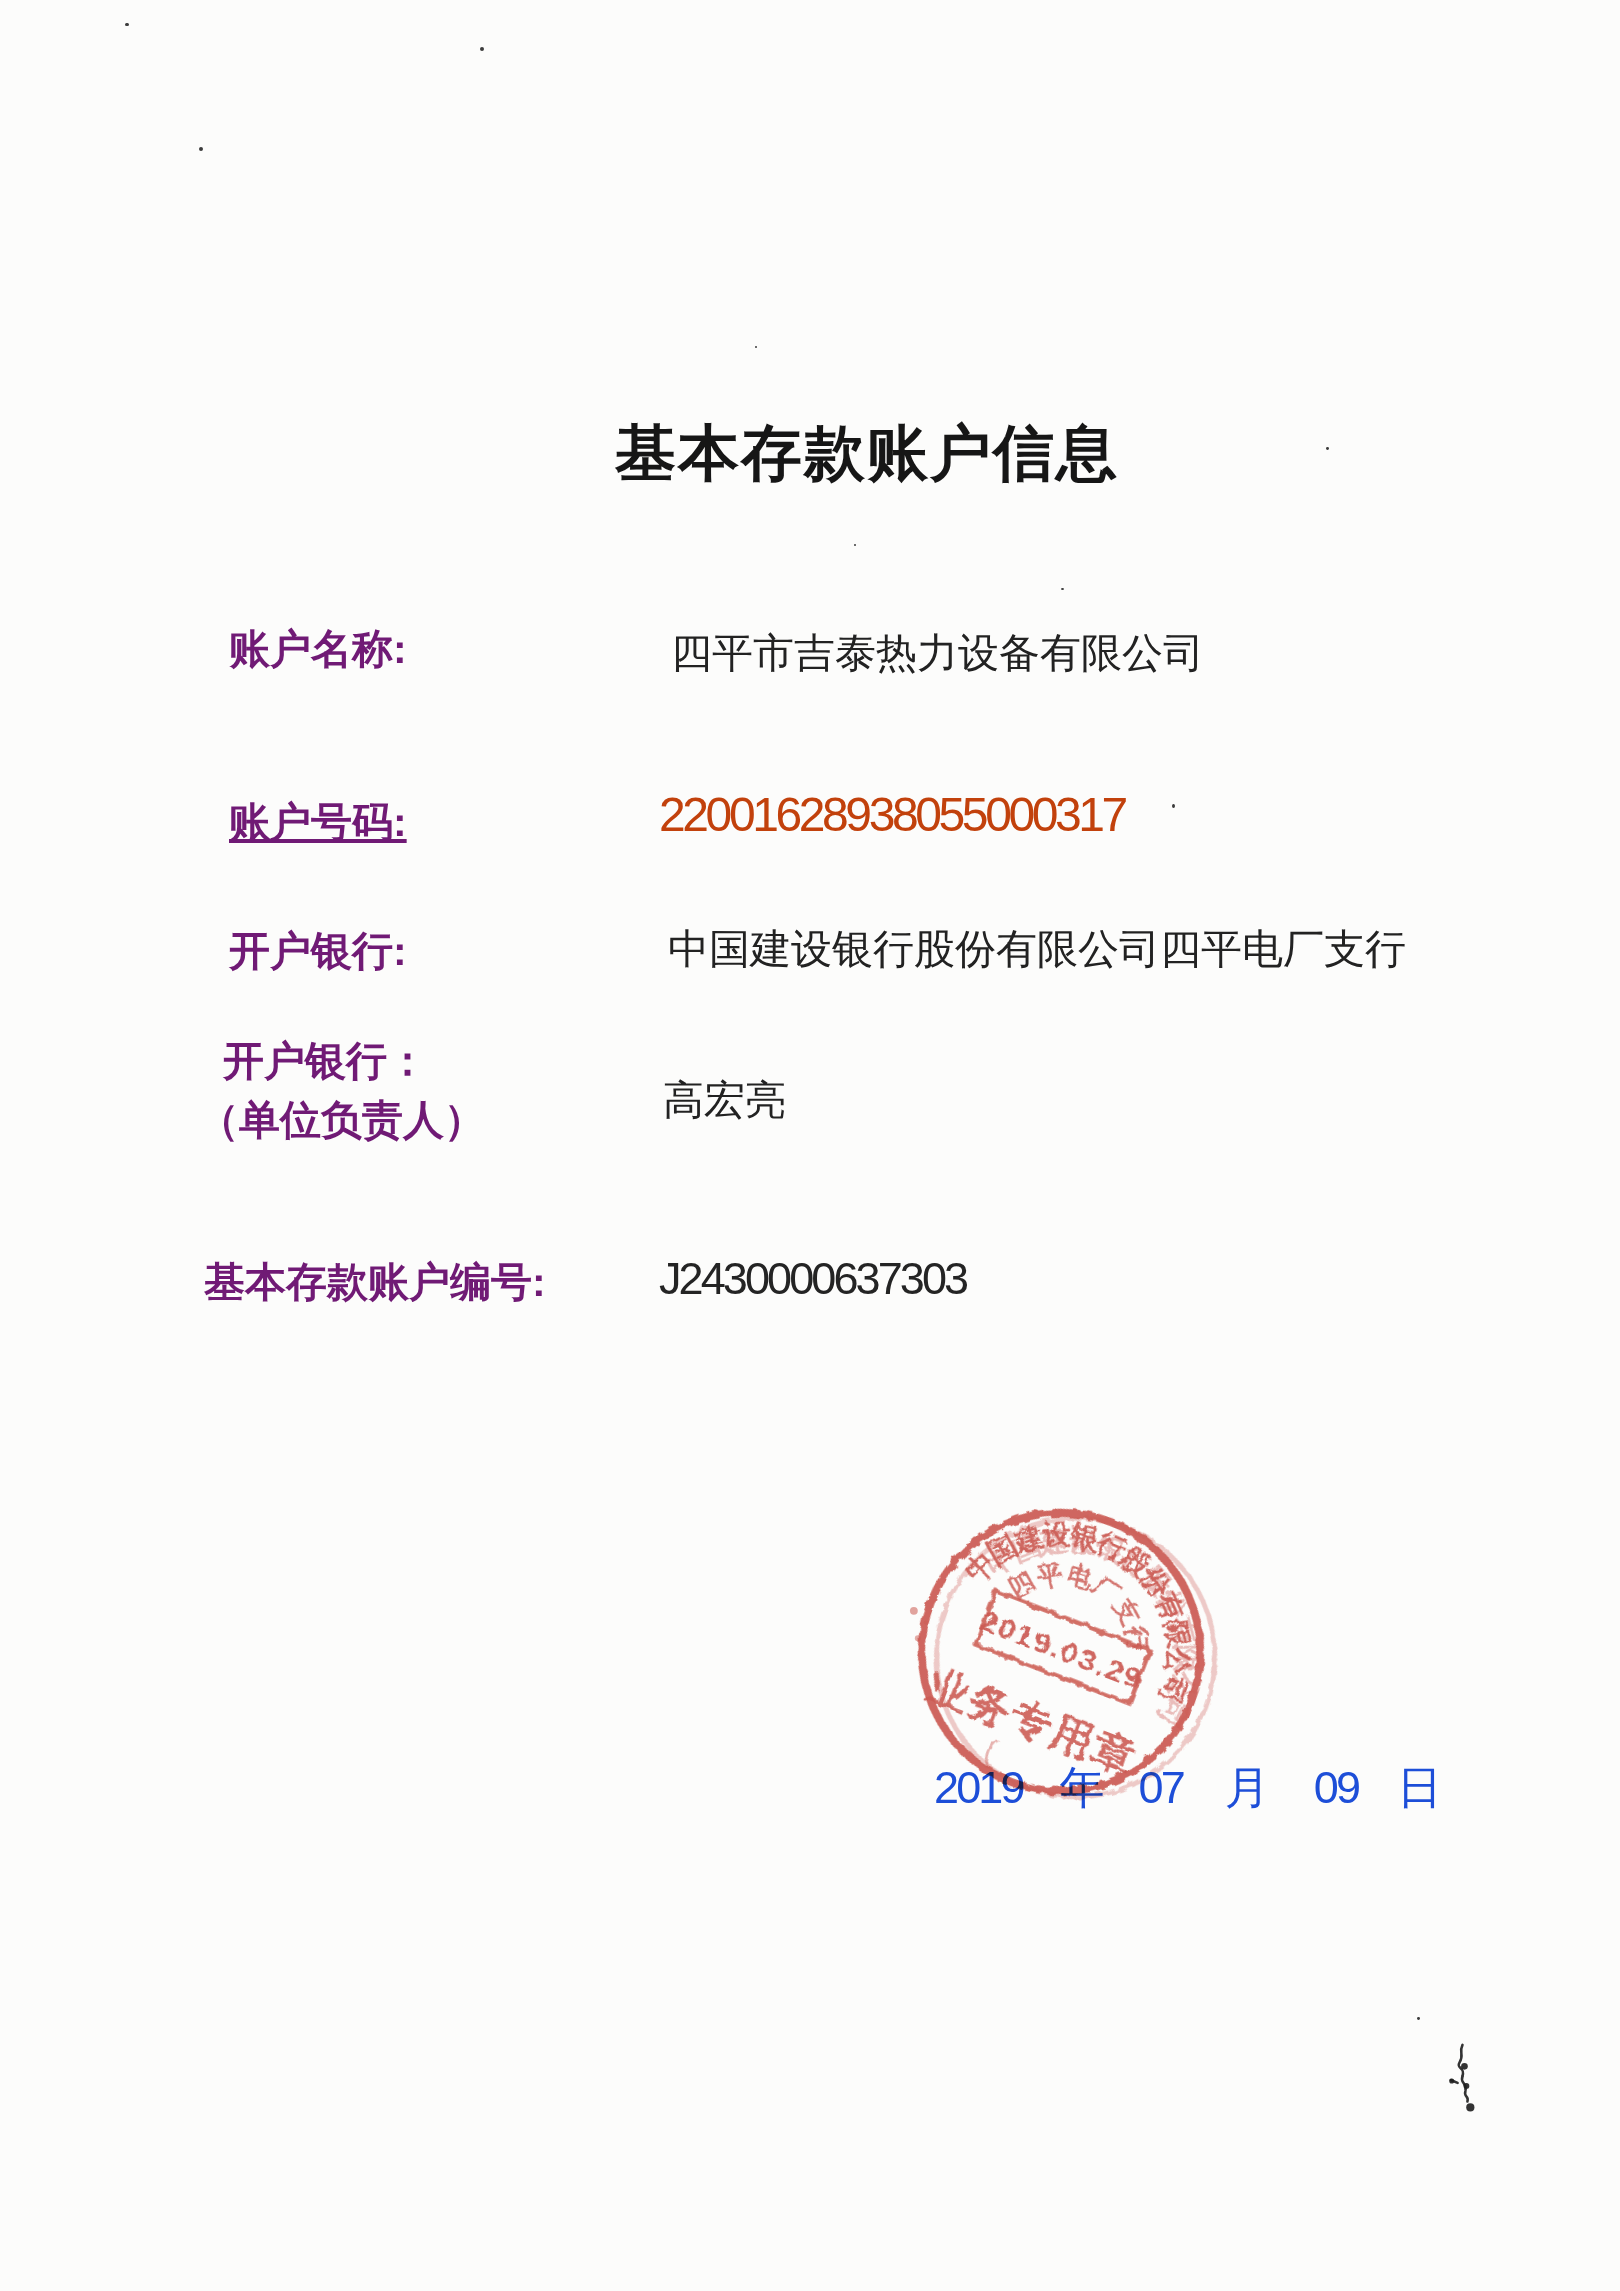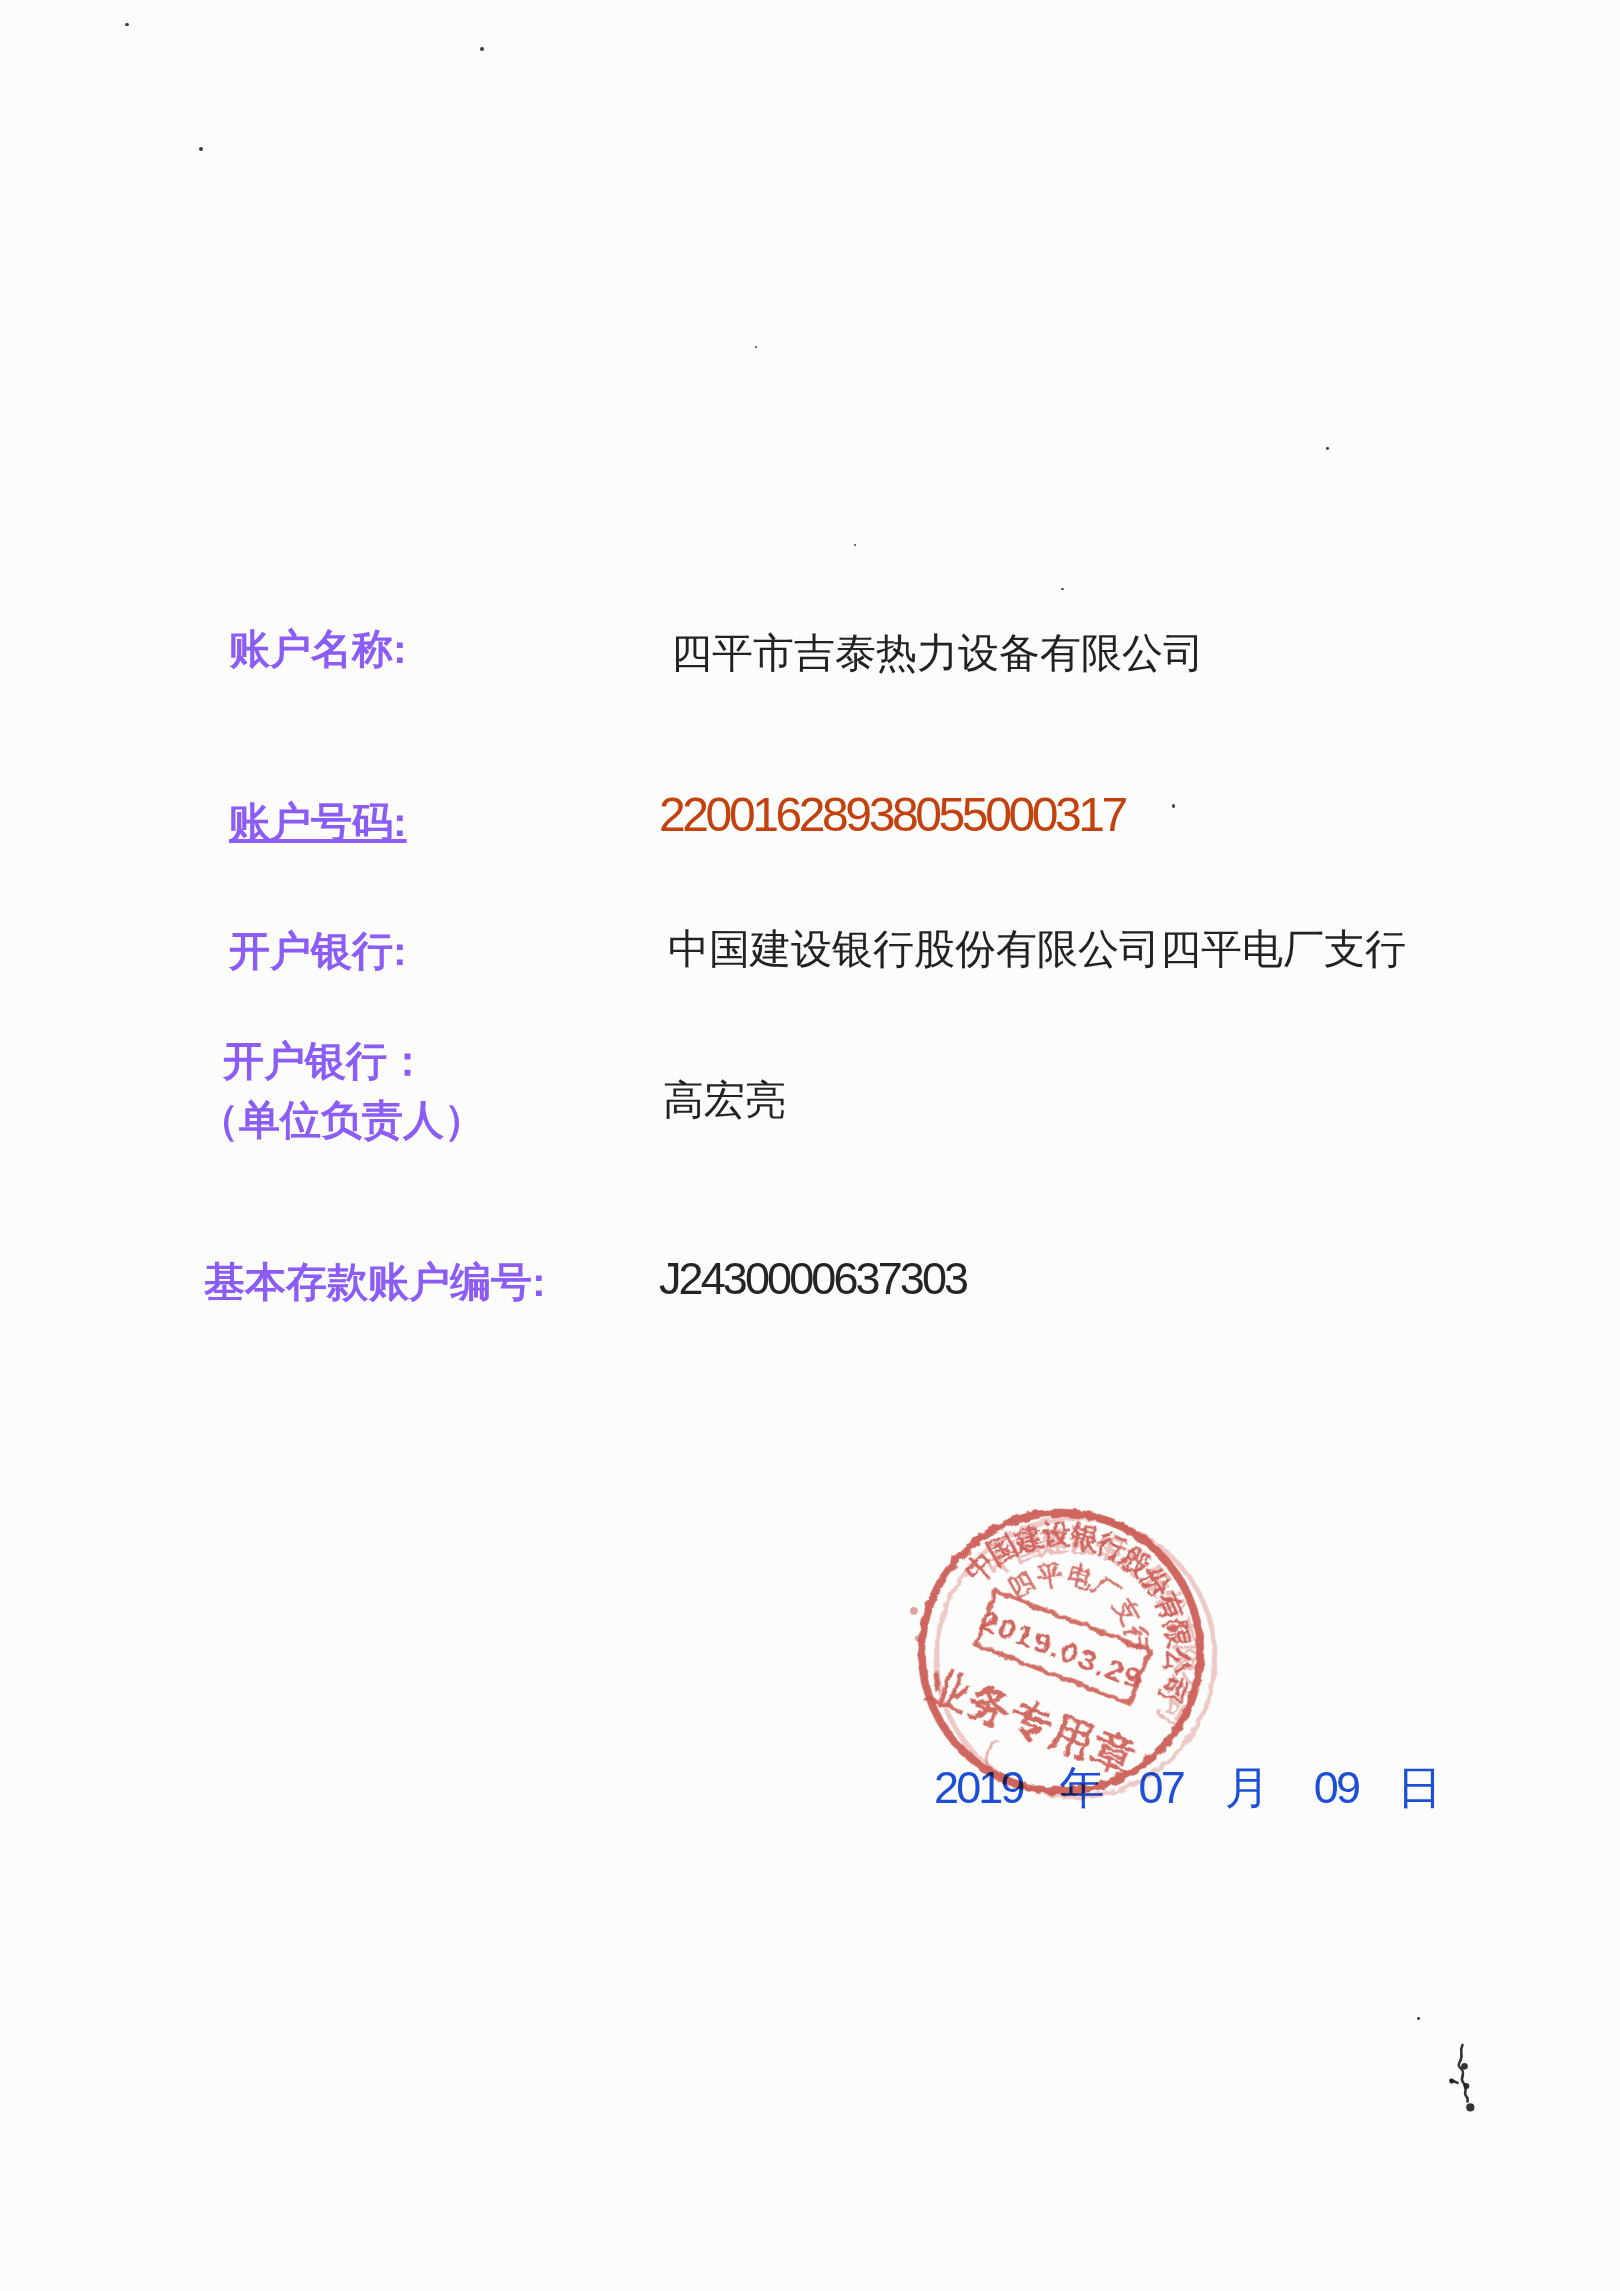--- a/index.html
+++ b/index.html
@@ -18,21 +18,21 @@
     left: 615px; top: 382px;
     font-family: "Liberation Serif", "DejaVu Serif", serif;
     font-weight: 700;
     font-size: 61px;
     letter-spacing: 2px;
     color: #161616;
   }
   .flabel {
     font-weight: 700;
     font-size: 41px;
-    color: #8b5cf6;
+    color: #701a75;
   }
   .fvalue {
     font-weight: 400;
     font-size: 41px;
     color: #222;
     text-align: right;
   }
   .numval {
     font-weight: 400;
     font-size: 48px;
@@ -64,20 +64,21 @@
   .seal-stroke { stroke: #c7433a; fill: none; }
   .seal-fill { fill: #c7433a; }
   .seal-font { font-family: "Liberation Sans", "DejaVu Sans", sans-serif; font-weight: 700; }
   .blot-svg { position: absolute; left: 1433px; top: 2037px; width: 59px; height: 88px; }
 </style>
 </head>
 <body>
 
 <div class="page">
 
+  <h1 class="abs title">基本存款账户信息</h1>
 
   <div>
     <span class="abs flabel" style="left:229px; top:629px;">账户名称:</span>
     <span class="abs fvalue" style="left:671px; top:633px;">四平市吉泰热力设备有限公司</span>
   </div>
 
   <div>
     <span class="abs flabel" style="left:229px; top:802px;text-decoration:underline;">账户号码:</span>
     <span class="abs numval" style="left:659px; top:791px;">22001628938055000317</span>
   </div>

